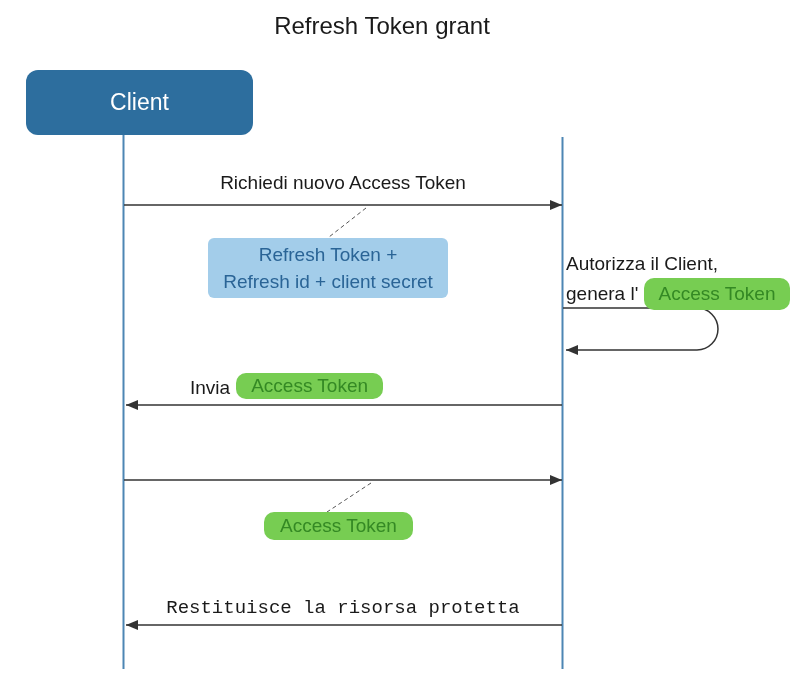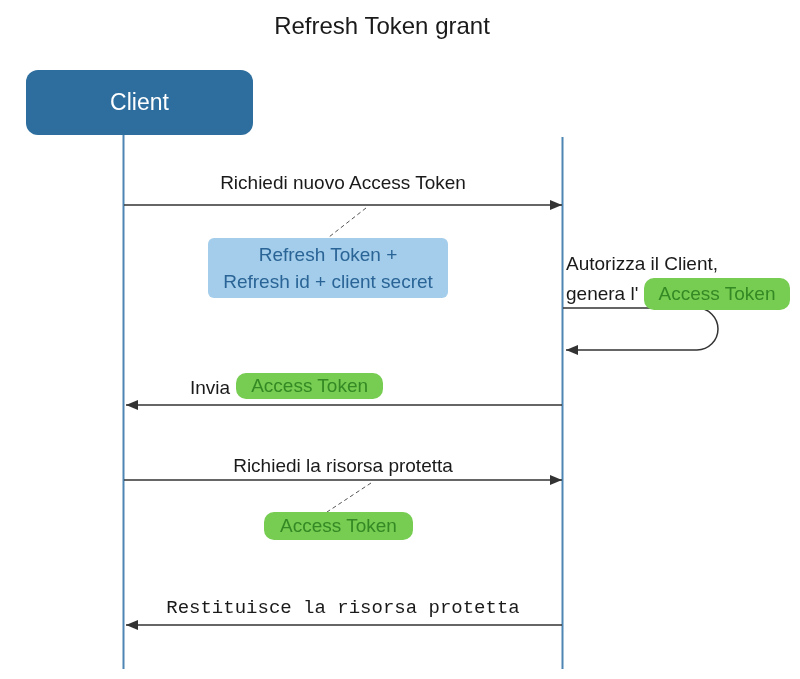--- a/index.html
+++ b/index.html
@@ -94,19 +94,18 @@
     <span>Autorizza il Client,</span><br>
     <span>genera l'</span>
     <span class="badge">Access Token</span>
   </div>
 
   <div class="invia-row">
     <span>Invia</span>
     <span class="badge">Access Token</span>
   </div>
 
-  <div class="msg-label" style="top:455px;">Richiedi la risorsa protetta</div>
 
   <span class="badge solo-badge">Access Token</span>
 
   <div class="msg-label" style="top:597px;font-family:Liberation Mono, monospace;">Restituisce la risorsa protetta</div>
 
 </div>
 
 </body></html>

